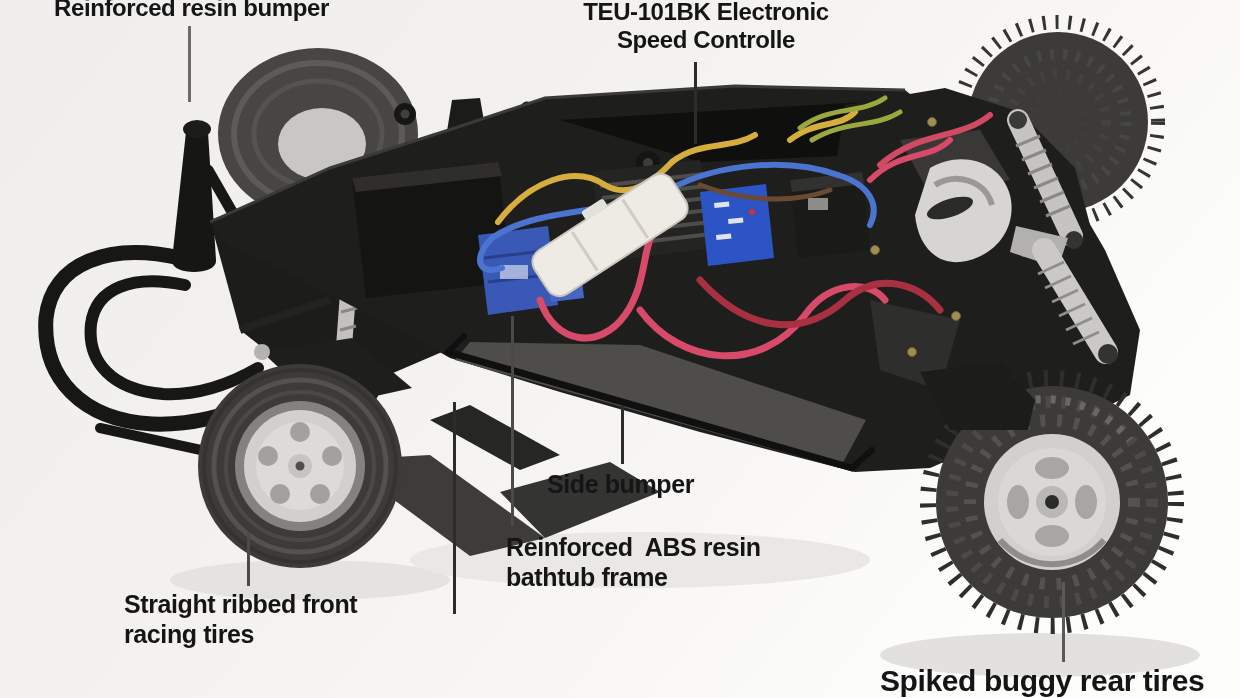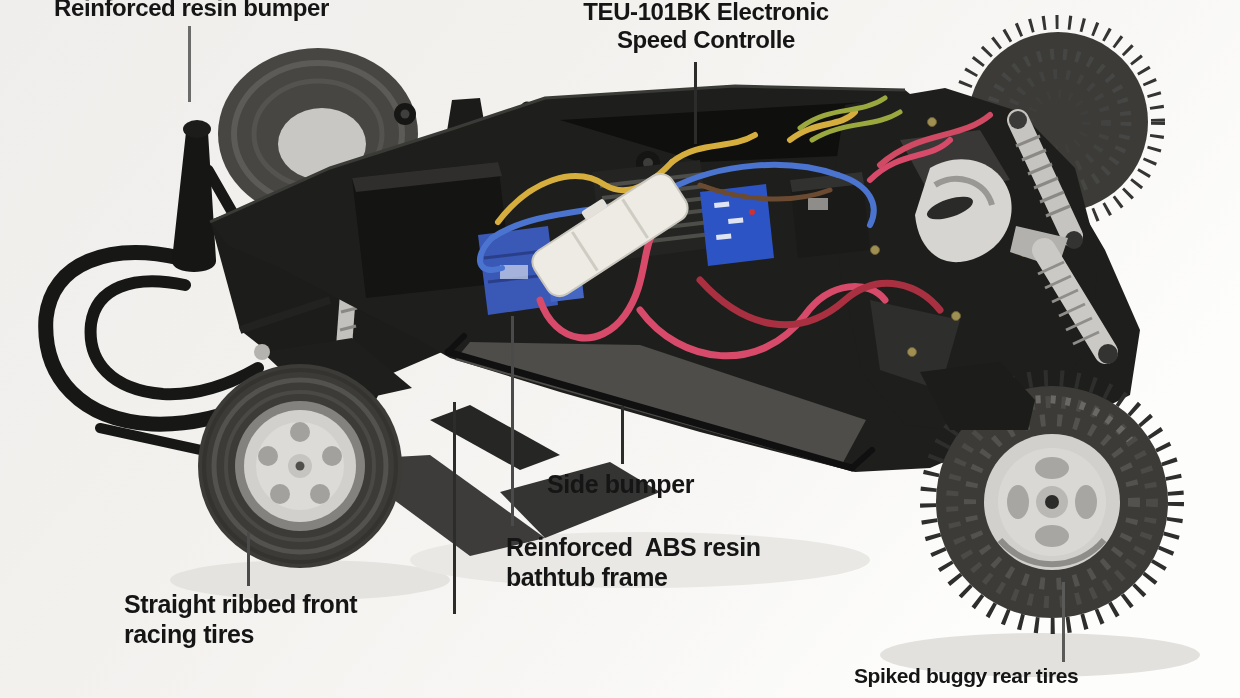--- a/index.html
+++ b/index.html
@@ -16,21 +16,21 @@
     white-space:pre-wrap;
     letter-spacing:-0.4px;
     line-height:1.16;
   }
   .label--bumper{left:54px;top:-6px;font-size:24px;}
   .label--esc{left:556px;top:-2px;width:300px;text-align:center;font-size:24px;line-height:28px;}
   .label--side{left:547px;top:470px;font-size:25px;}
   .label--tub{left:506px;top:532px;font-size:25px;line-height:30px;}
   .label--axle{left:392px;top:619px;font-size:25px;}
   .label--front{left:117px;top:589px;font-size:25px;line-height:30px;margin-left:7px;}
-  .label--rear{left:854px;top:664px;font-size:21px;}
+  .label--rear{left:880px;top:664px;font-size:30px;}
   .leader{
     position:absolute;width:3px;
     background:var(--leader-line,#4a4a4a);
   }
   .leader--1{left:188px;top:26px;height:76px;background:#6b6b69;}
   .leader--2{left:694px;top:62px;height:82px;background:#2c2c2a;}
   .leader--3{left:621px;top:406px;height:58px;background:#2c2c2a;}
   .leader--4{left:511px;top:316px;height:210px;}
   .leader--5{left:453px;top:402px;height:212px;background:#2c2c2a;}
   .leader--6{left:247px;top:532px;height:54px;}

